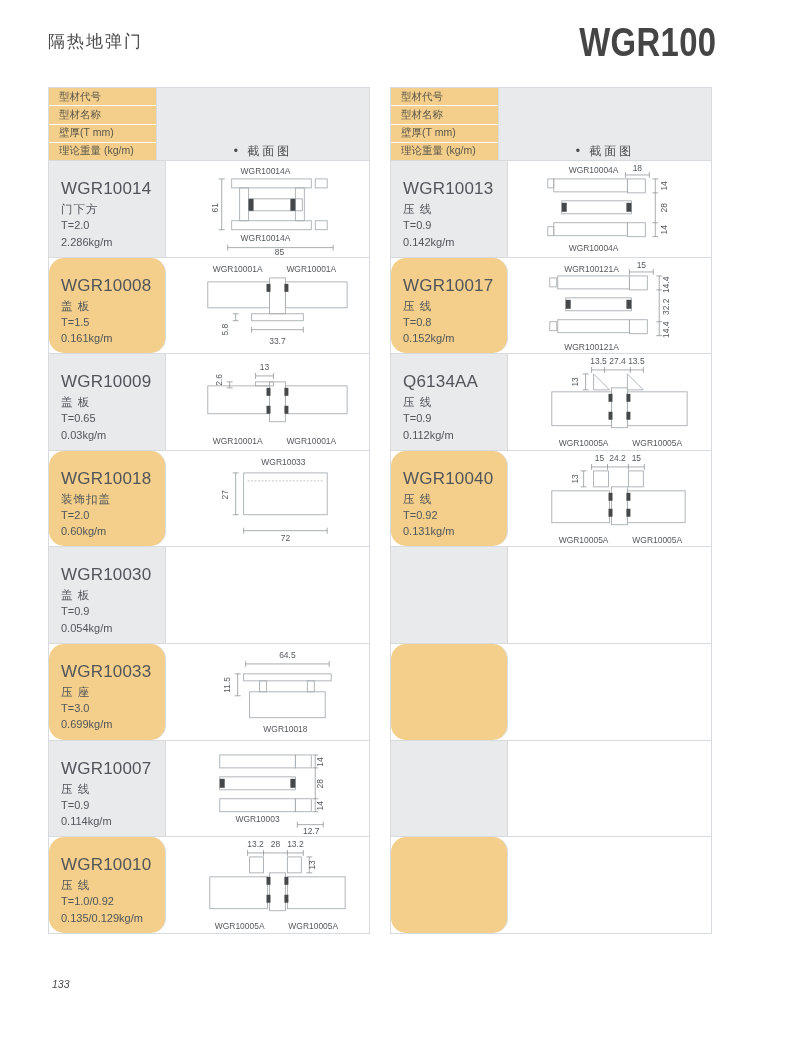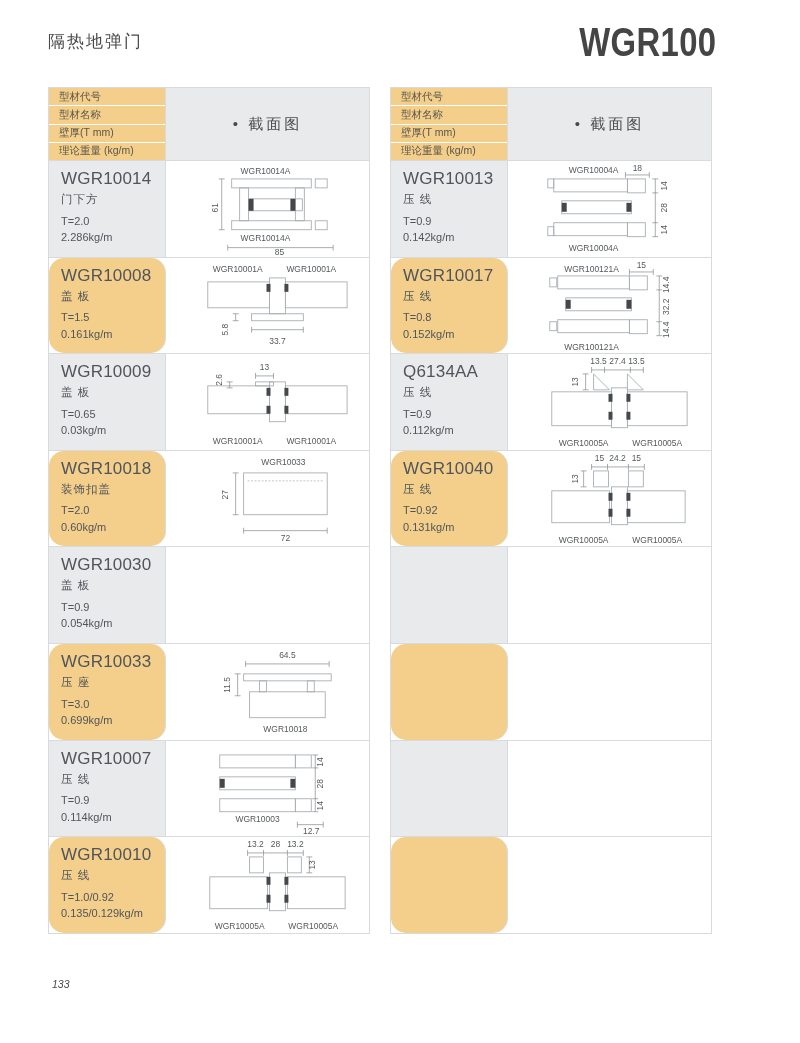--- a/index.html
+++ b/index.html
@@ -13,30 +13,30 @@
   .page{position:relative;width:800px;height:1043px;background:#ffffff;margin:0 auto;overflow:hidden;}
 
   .page-title{position:absolute;left:48px;top:30px;font-size:17px;color:var(--text);letter-spacing:2px;}
   .series-code{position:absolute;right:84px;top:20px;font-size:40px;font-weight:bold;color:#454545;
     transform:scaleX(.82);transform-origin:100% 50%;letter-spacing:0.5px;}
 
   .tables{position:absolute;left:48px;top:87px;display:flex;gap:20px;}
   .ptable{width:322px;border:1px solid var(--border);box-sizing:border-box;background:#fff;}
 
   .phead{display:flex;height:72px;}
-  .phead-left{width:117px;display:flex;flex-direction:column;border-right:1px solid var(--border);box-sizing:border-box;}
+  .phead-left{width:108px;display:flex;flex-direction:column;border-right:1px solid var(--border);box-sizing:border-box;}
   .hcell{flex:1;background:var(--accent);font-size:10.5px;color:#5B564B;display:flex;align-items:center;
     padding-left:10px;border-bottom:1px solid #fff;box-sizing:border-box;}
   .hcell:last-child{border-bottom:none;}
-  .phead-right{flex:1;background:var(--gray);display:flex;align-items:center;justify-content:center;
-    font-size:15px;color:var(--text);letter-spacing:3px;}
+  .phead-right{flex:1;background:var(--gray);display:flex;align-items:flex-end;justify-content:center;
+    font-size:12px;color:var(--text);letter-spacing:3px;}
 
   .prow{display:flex;height:95.6px;border-top:1px solid var(--border);}
   .pinfo{width:117px;border-right:1px solid var(--border);box-sizing:border-box;
-    padding:8px 6px 11px 12px;display:flex;flex-direction:column;}
+    padding:18px 6px 11px 12px;display:flex;flex-direction:column;}
   .bg-gray{background:var(--gray);}
   .bg-orange{background:var(--accent);border-radius:15px;}
   .pcode{font-size:17px;color:#51555A;letter-spacing:.2px;}
   .pname{font-size:11.5px;color:#51555A;margin-top:3px;letter-spacing:1px;}
   .pspacer{flex:1;}
   .pthick,.pweight{font-size:11px;color:#51555A;line-height:1.5;}
   .pdiagram{flex:1;background:#ffffff;}
   .pdiagram svg{width:100%;height:100%;display:block;}
 
   .dr{fill:none;stroke:#A8AEB2;stroke-width:0.9;}

